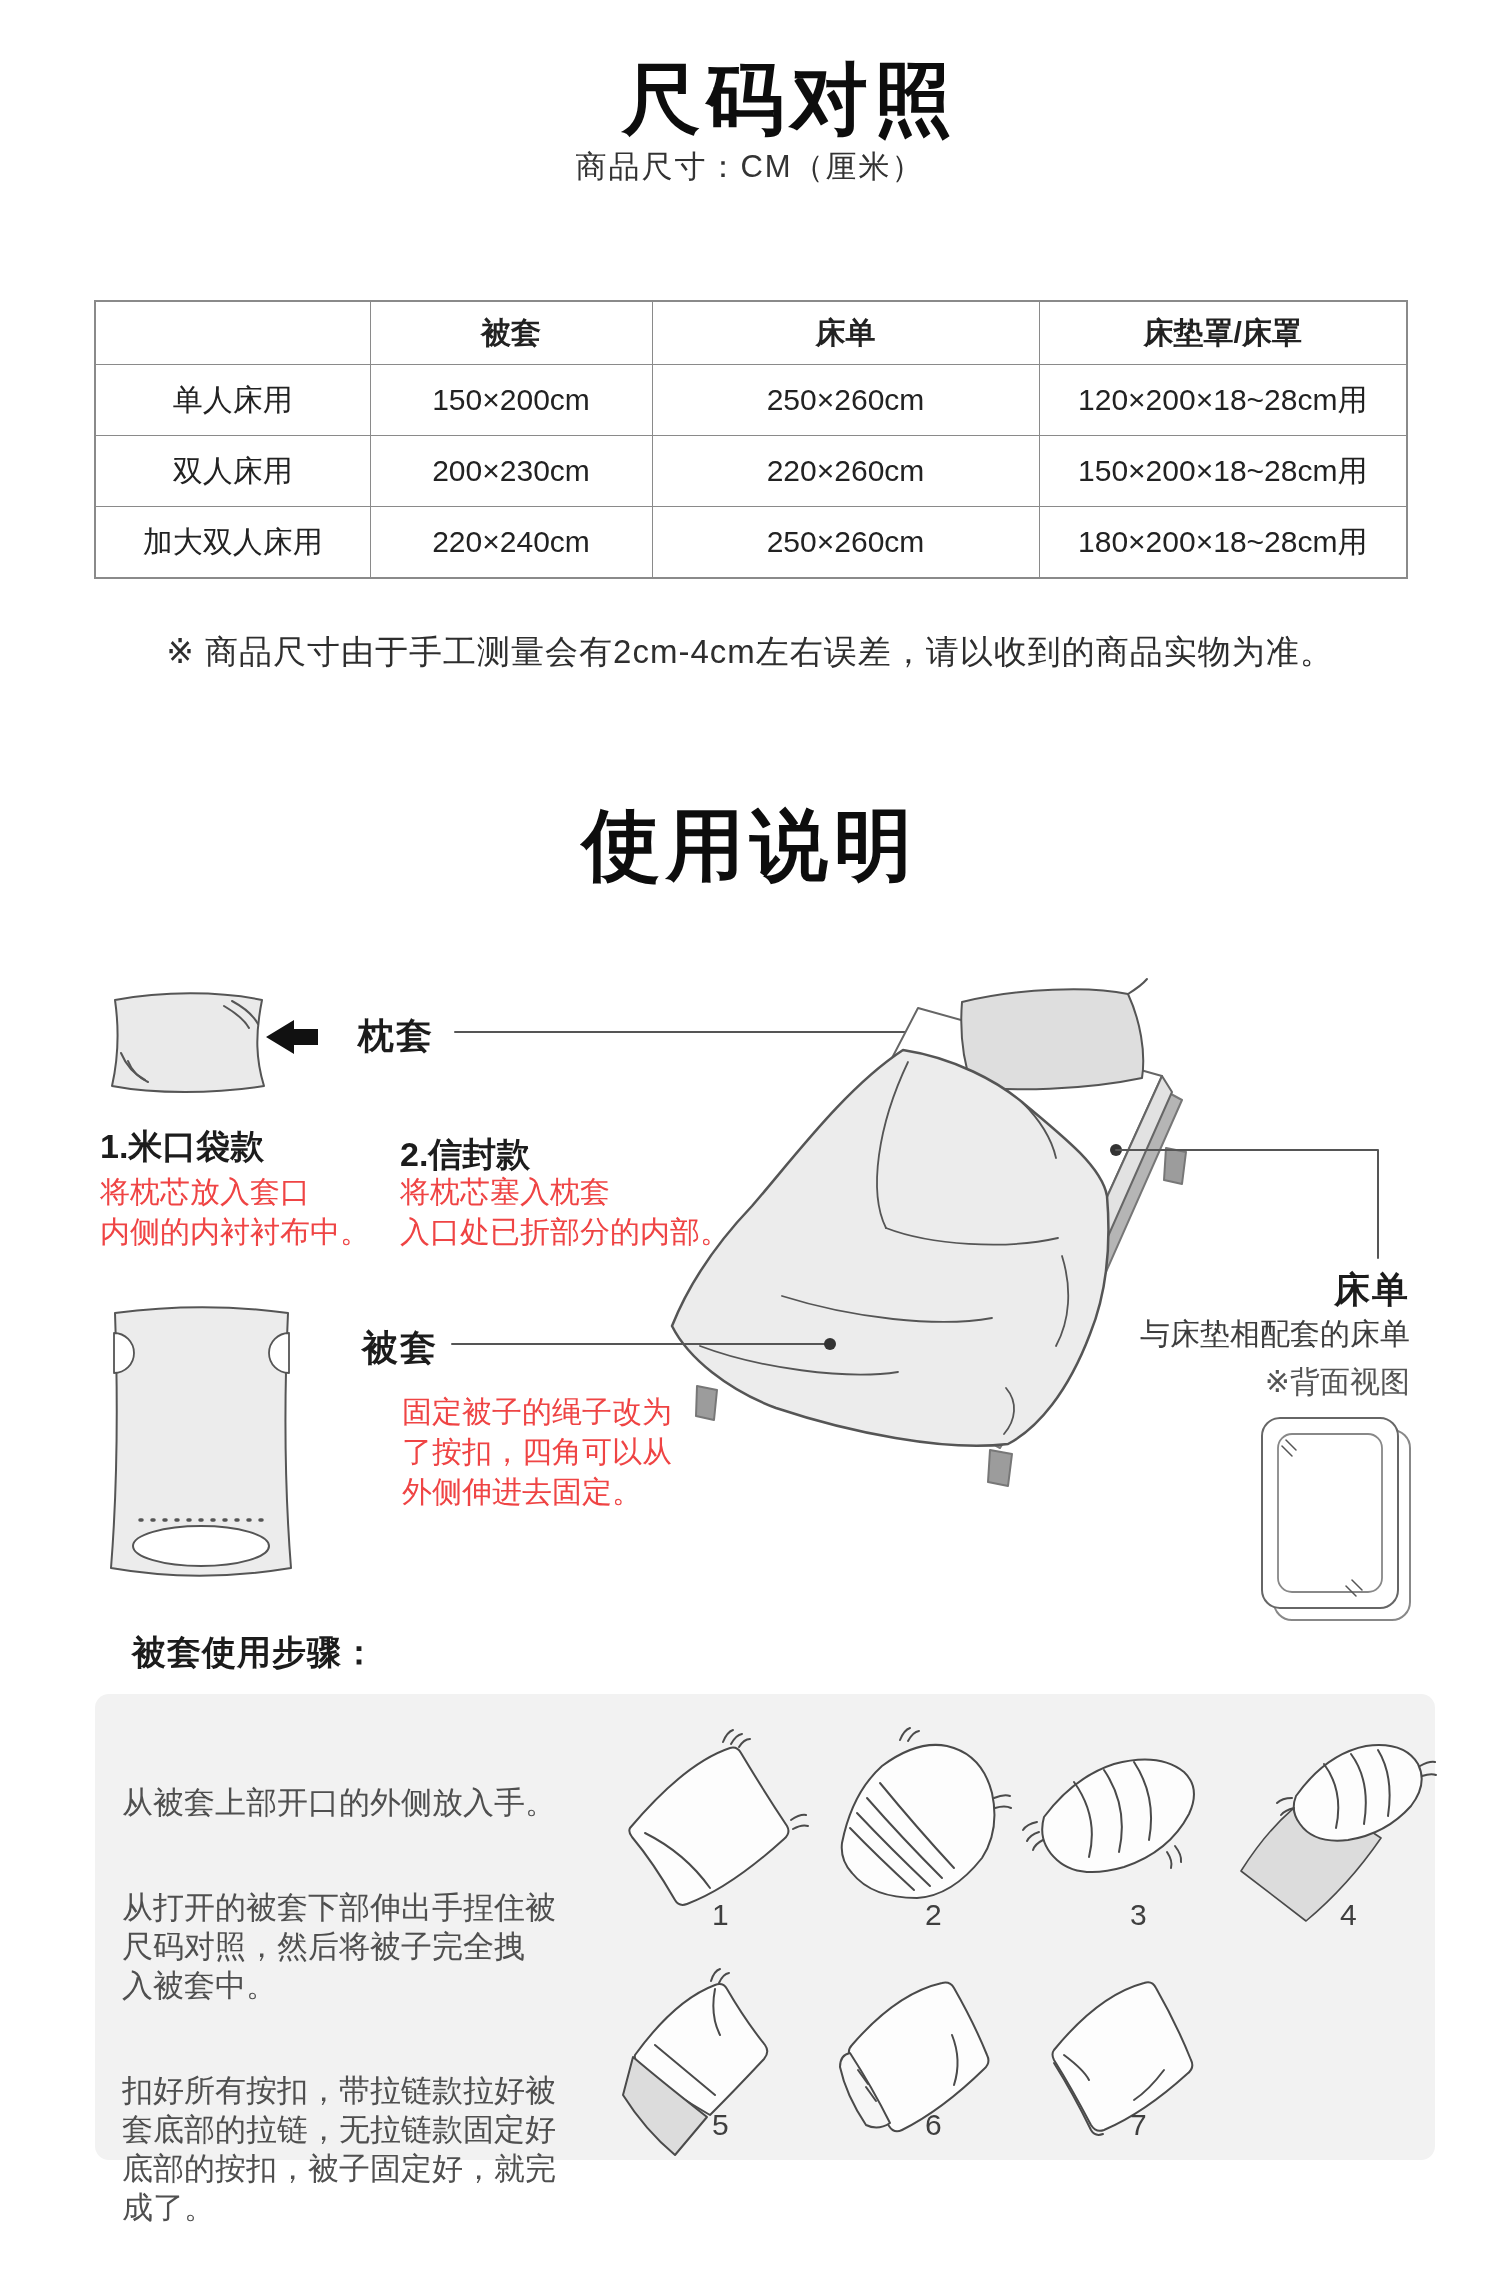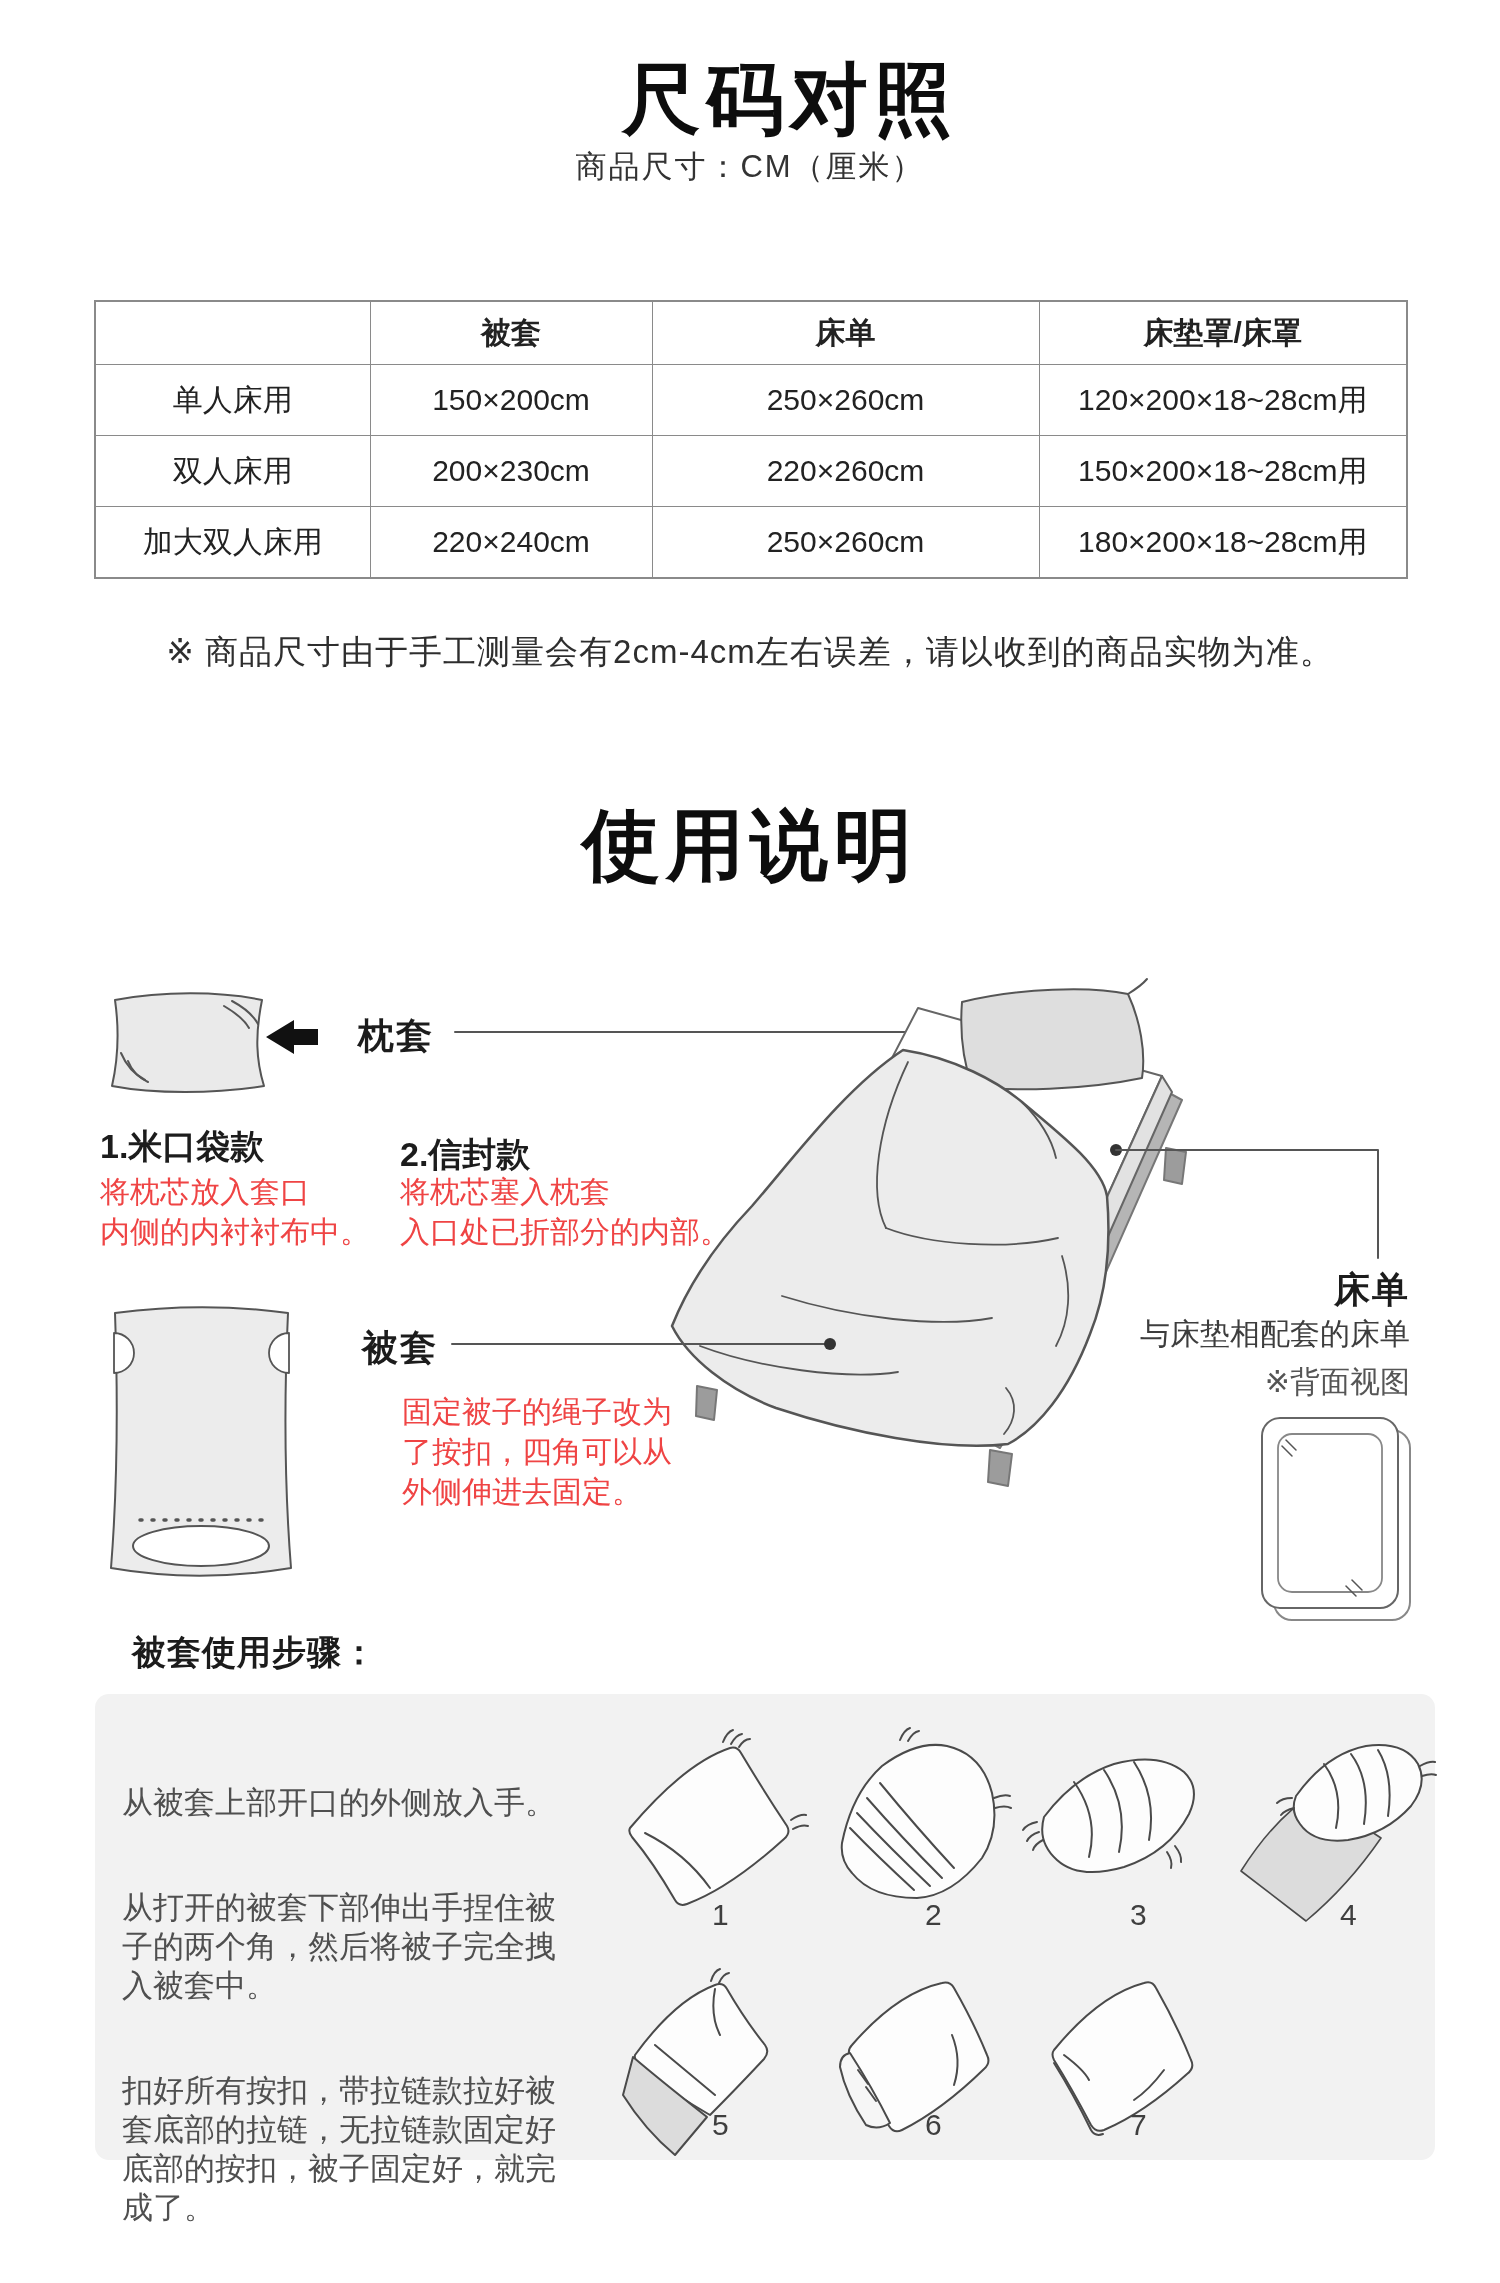--- a/index.html
+++ b/index.html
@@ -213,21 +213,21 @@
 
   <div class="abs label-big" style="right:90px;top:1266px;text-align:right;">床单</div>
   <div class="abs sheet-text" style="right:90px;top:1314px;text-align:right;">与床垫相配套的床单</div>
   <div class="abs backview" style="right:90px;top:1362px;text-align:right;">※背面视图</div>
 
   <div class="abs steps-heading" style="left:96px;top:1630px;">被套使用步骤：</div>
 
   <div class="abs panel-text" style="left:122px;top:1744px;width:470px;">
     <p>从被套上部开口的外侧放入手。</p>
     <p>从打开的被套下部伸出手捏住被
-子的两个角，然后将被子完全拽
+尺码对照，然后将被子完全拽
 入被套中。</p>
     <p>扣好所有按扣，带拉链款拉好被
 套底部的拉链，无拉链款固定好
 底部的按扣，被子固定好，就完
 成了。</p>
   </div>
 
   <span class="abs step-num" style="left:712px;top:1898px;">1</span>
   <span class="abs step-num" style="left:925px;top:1898px;">2</span>
   <span class="abs step-num" style="left:1130px;top:1898px;">3</span>

